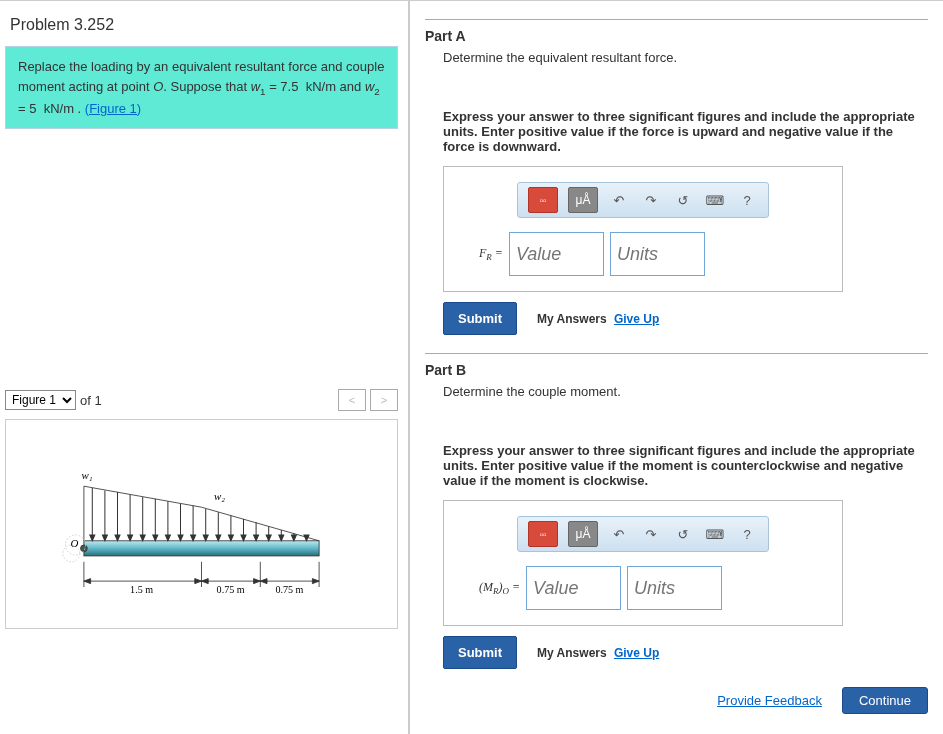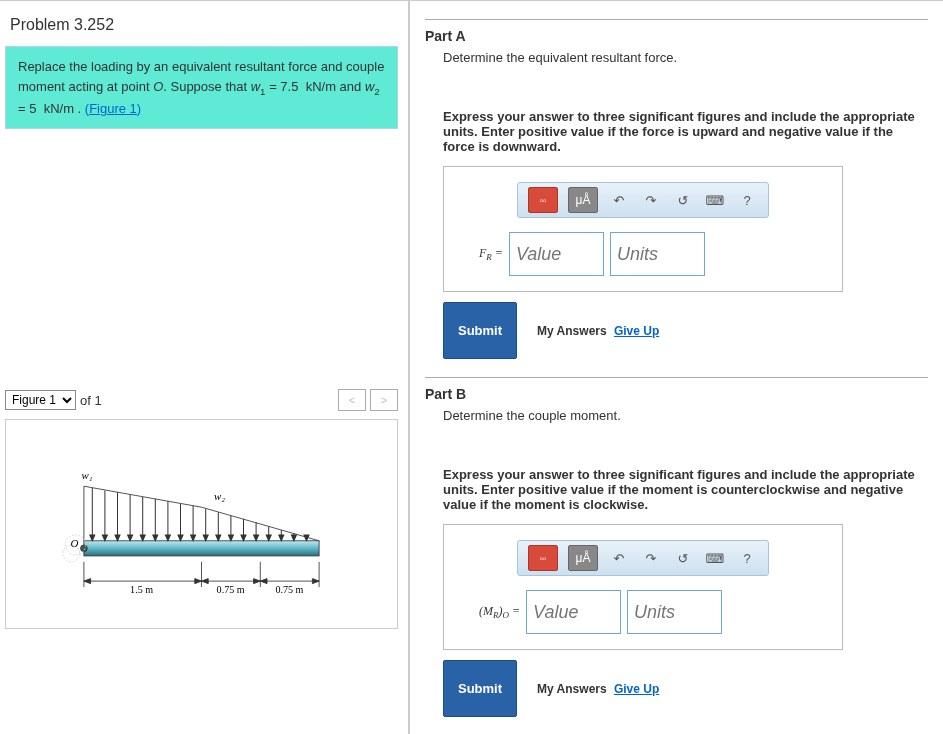--- a/index.html
+++ b/index.html
@@ -158,21 +158,21 @@
     align-items: center;
     gap: 20px;
     margin-bottom: 18px;
   }
   .submit-btn {
     background: #2a62a8;
     color: #fff;
     border: 1px solid #1a4a88;
     font-weight: bold;
     font-size: 13px;
-    padding: 20px 14px;
+    padding: 8px 14px;
     cursor: pointer;
     border-radius: 2px;
   }
   .answers-label { font-weight: bold; font-size: 12px; }
   .hr { border-top: 1px solid #aaa; margin: 8px 0; }
   .bottom-row {
     display: flex;
     justify-content: flex-end;
     gap: 20px;
     align-items: center;
@@ -350,14 +350,18 @@
       </div>
       <div class="submit-row">
         <button class="submit-btn">Submit</button>
         <div>
           <span class="answers-label">My Answers</span>&nbsp;
           <span class="link" style="font-weight:bold;font-size:12px">Give Up</span>
         </div>
       </div>
     </div>
 
+    <div class="bottom-row">
+      <span class="link">Provide Feedback</span>
+      <button class="continue-btn">Continue</button>
+    </div>
   </div>
 </div>
 
 </body></html>

